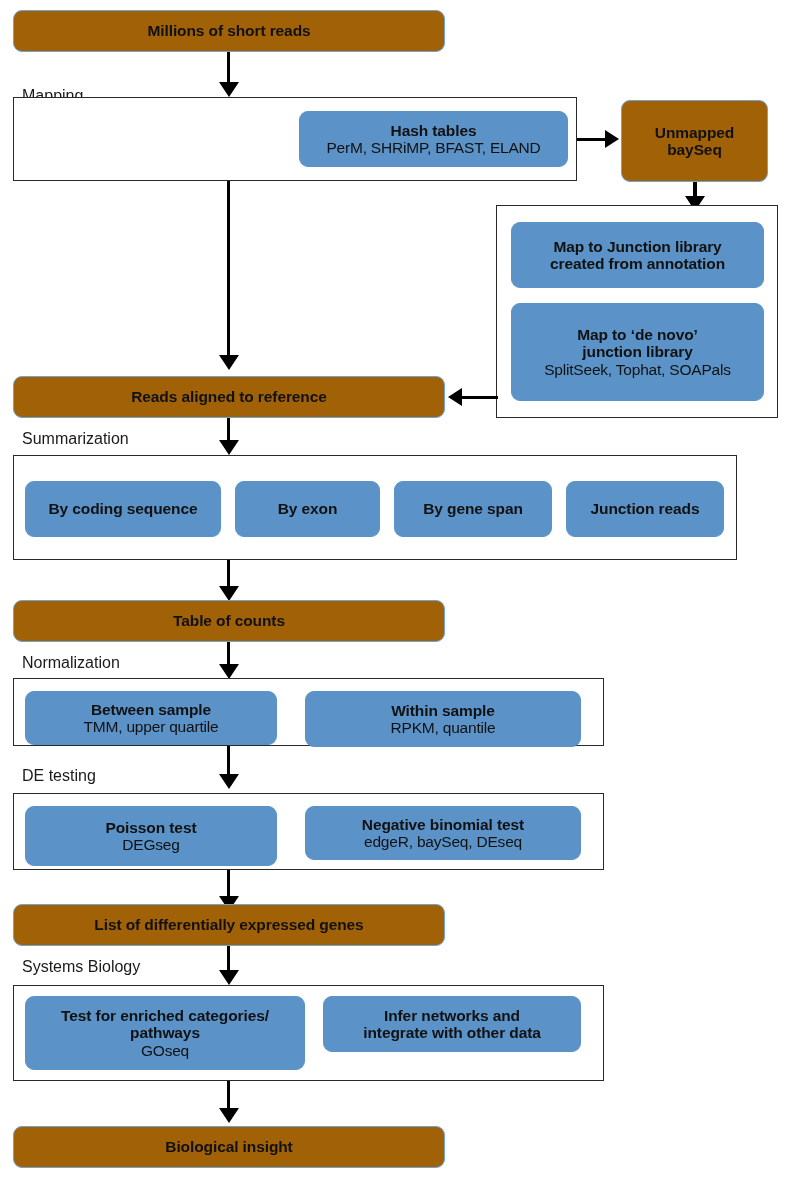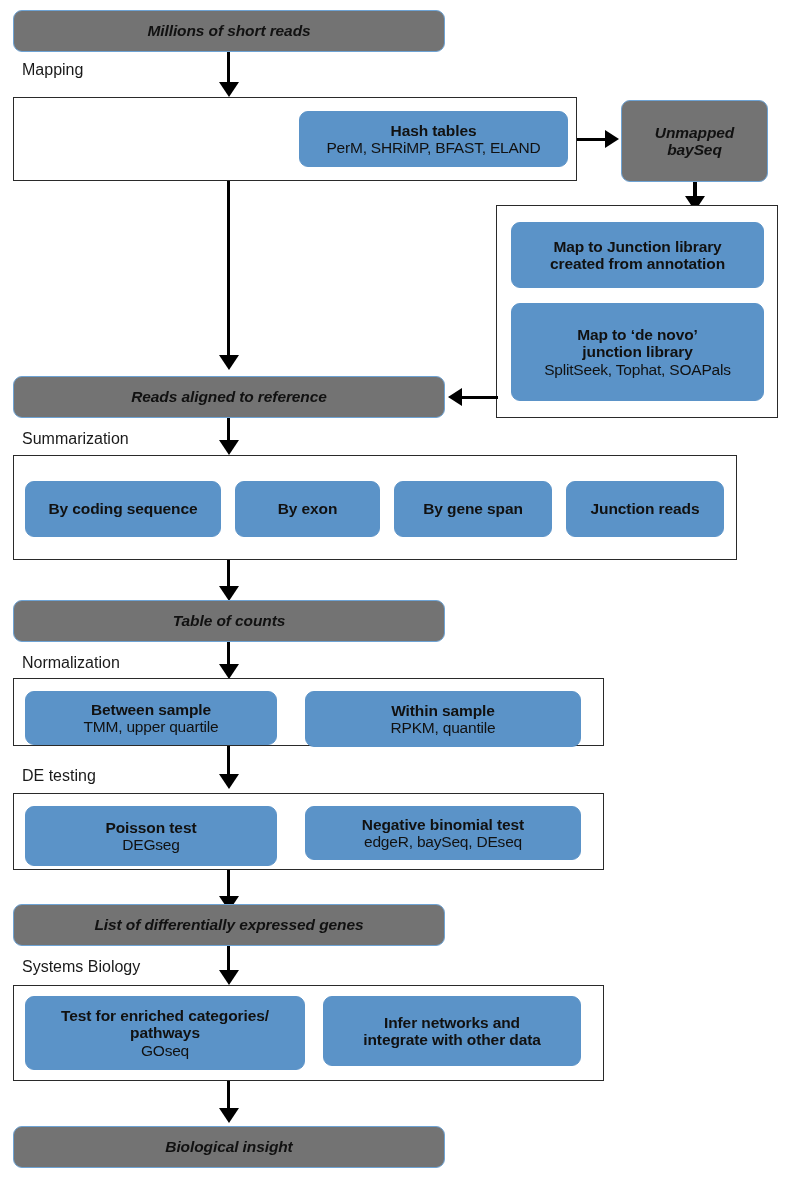--- a/index.html
+++ b/index.html
@@ -24,23 +24,22 @@
     flex-direction: column;
     align-items: center;
     justify-content: center;
     text-align: center;
     border-radius: 9px;
     color: #111111;
     line-height: 1.13;
     padding: 2px 6px;
   }
   .node.red {
-    background: #737373;
+    background: #a16207;
     border: 1.6px solid #6ea3d4;
-    font-style: italic;
   }
   .node.blue {
     background: #5b93c8;
     border: 1.2px solid #5b93c8;
   }
   .node .title {
     font-weight: bold;
     font-size: 15.5px;
     letter-spacing: -0.1px;
   }
@@ -102,21 +101,21 @@
 
 <div id="canvas">
 
   <div class="node red" style="left:13px; top:10px; width:432px; height:42px;">
     <span class="title">Millions of short reads</span>
   </div>
 
   <div class="vline" style="left:227px; top:52px; height:32px;"></div>
   <div class="arrow-down" style="left:219px; top:82px;"></div>
 
-  <div class="group-label" style="left:22px; top:61px;">Mapping</div>
+  <div class="group-label" style="left:22px; top:87px;">Mapping</div>
   <div class="group-box" style="left:13px; top:97px; width:564px; height:84px;"></div>
 
 
   <div class="node blue" style="left:299px; top:111px; width:269px; height:56px;">
     <span class="title">Hash tables</span>
     <span class="sub">PerM, SHRiMP, BFAST, ELAND</span>
   </div>
 
   <div class="hline" style="left:577px; top:138px; width:30px;"></div>
   <div class="arrow-right" style="left:605px; top:130px;"></div>
@@ -220,21 +219,21 @@
 
   <div class="group-label" style="left:22px; top:958px;">Systems Biology</div>
   <div class="group-box" style="left:13px; top:985px; width:591px; height:96px;"></div>
 
   <div class="node blue" style="left:25px; top:996px; width:280px; height:74px;">
     <span class="title">Test for enriched categories/</span>
     <span class="title">pathways</span>
     <span class="sub">GOseq</span>
   </div>
 
-  <div class="node blue" style="left:323px; top:996px; width:258px; height:70px;">
+  <div class="node blue" style="left:323px; top:996px; width:258px; height:56px;">
     <span class="title">Infer networks and</span>
     <span class="title">integrate with other data</span>
   </div>
 
   <div class="vline" style="left:227px; top:1081px; height:32px;"></div>
   <div class="arrow-down" style="left:219px; top:1108px;"></div>
 
   <div class="node red" style="left:13px; top:1126px; width:432px; height:42px;">
     <span class="title">Biological insight</span>
   </div>

